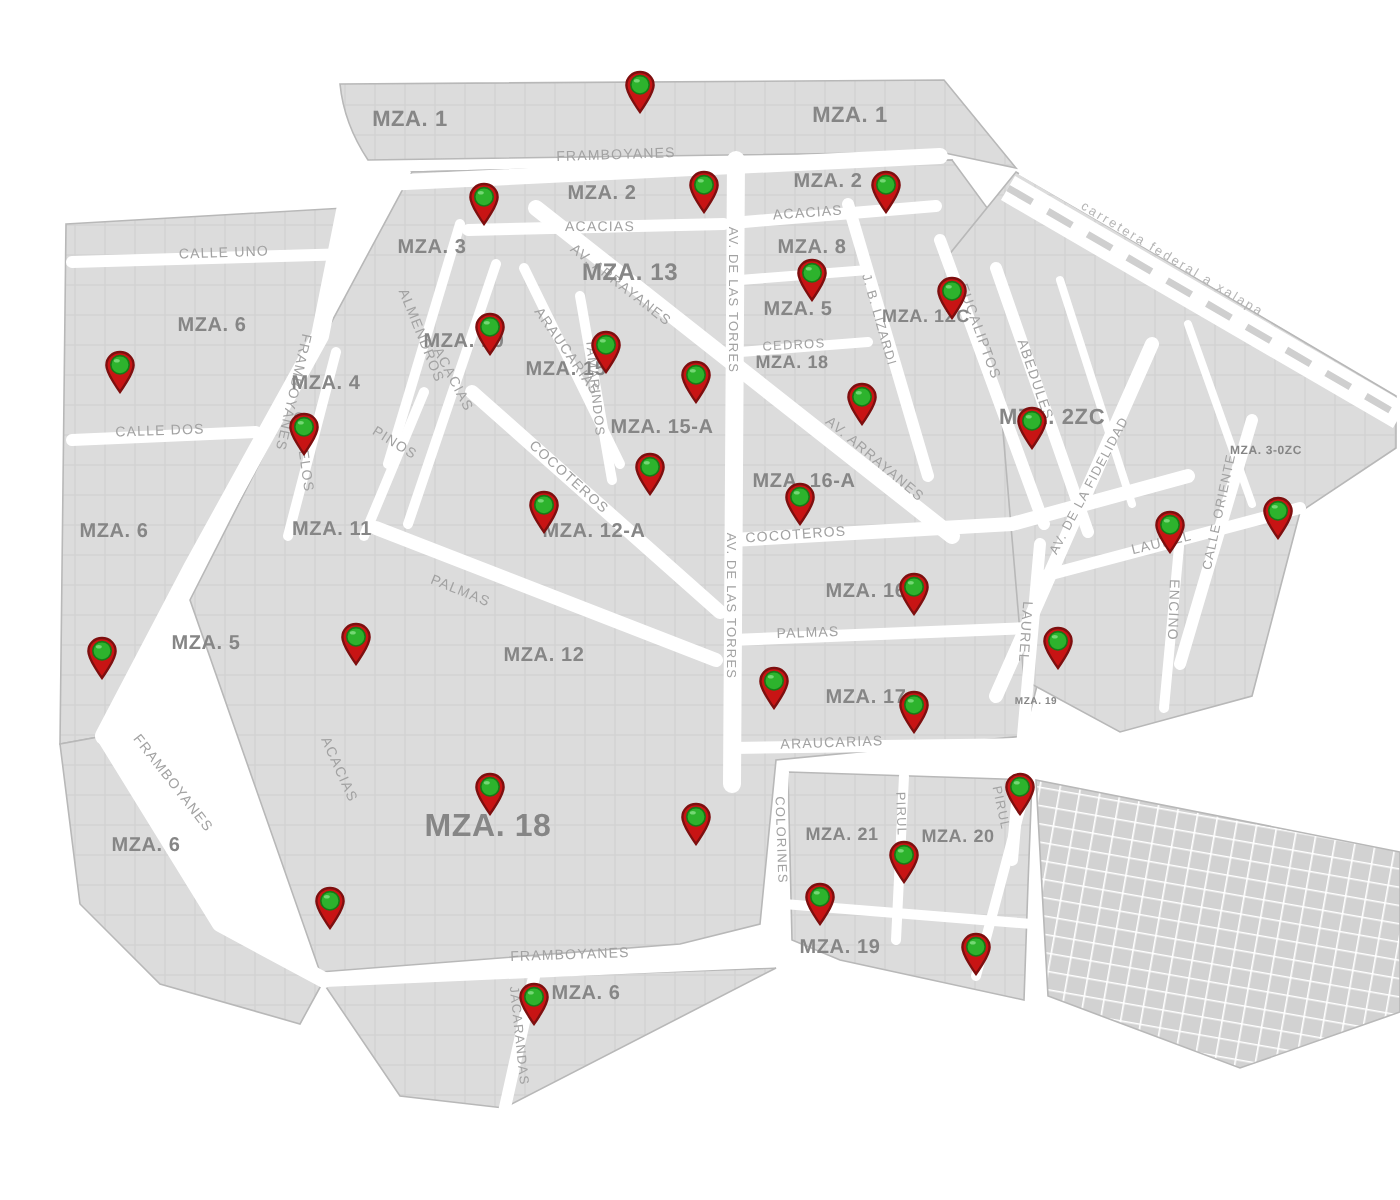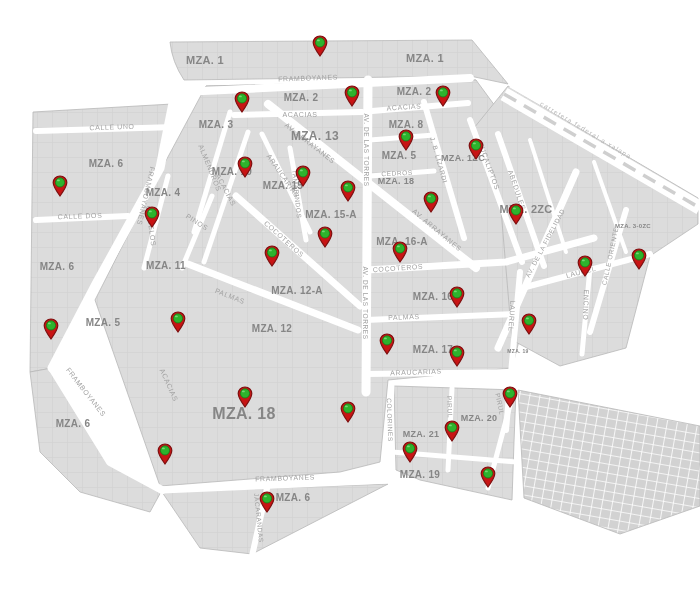--- a/index.html
+++ b/index.html
@@ -142,30 +142,30 @@
       <div class="block-label" style="left: 463px; top: 158px; font-size: 9px; transform: translate(-50%, -50%) rotate(0deg);">MZA. 1ZC</div>
       <div class="block-label" style="left: 163px; top: 192px; font-size: 10px; transform: translate(-50%, -50%) rotate(0deg);">MZA. 4</div>
       <div class="block-label" style="left: 232px; top: 171px; font-size: 10px; transform: translate(-50%, -50%) rotate(0deg);">MZA. 10</div>
       <div class="block-label" style="left: 283px; top: 185px; font-size: 10px; transform: translate(-50%, -50%) rotate(0deg);">MZA. 15</div>
       <div class="block-label" style="left: 396px; top: 181px; font-size: 9px; transform: translate(-50%, -50%) rotate(0deg);">MZA. 18</div>
       <div class="block-label" style="left: 526px; top: 209px; font-size: 11px; transform: translate(-50%, -50%) rotate(0deg);">MZA. 2ZC</div>
       <div class="block-label" style="left: 331px; top: 214px; font-size: 10px; transform: translate(-50%, -50%) rotate(0deg);">MZA. 15-A</div>
       <div class="block-label" style="left: 402px; top: 241px; font-size: 10px; transform: translate(-50%, -50%) rotate(0deg);">MZA. 16-A</div>
       <div class="block-label" style="left: 57px; top: 266px; font-size: 10px; transform: translate(-50%, -50%) rotate(0deg);">MZA. 6</div>
       <div class="block-label" style="left: 166px; top: 265px; font-size: 10px; transform: translate(-50%, -50%) rotate(0deg);">MZA. 11</div>
-      <div class="block-label" style="left: 297px; top: 266px; font-size: 10px; transform: translate(-50%, -50%) rotate(0deg); margin-top: 24px;">MZA. 12-A</div>
+      <div class="block-label" style="left: 297px; top: 266px; font-size: 10px; transform: translate(-50%, -50%) rotate(0deg);">MZA. 12-A</div>
       <div class="block-label" style="left: 633px; top: 226px; font-size: 6px; transform: translate(-50%, -50%) rotate(0deg);">MZA. 3-0ZC</div>
       <div class="block-label" style="left: 433px; top: 296px; font-size: 10px; transform: translate(-50%, -50%) rotate(0deg);">MZA. 16</div>
       <div class="block-label" style="left: 103px; top: 322px; font-size: 10px; transform: translate(-50%, -50%) rotate(0deg);">MZA. 5</div>
       <div class="block-label" style="left: 272px; top: 328px; font-size: 10px; transform: translate(-50%, -50%) rotate(0deg);">MZA. 12</div>
       <div class="block-label" style="left: 433px; top: 349px; font-size: 10px; transform: translate(-50%, -50%) rotate(0deg);">MZA. 17</div>
       <div class="block-label" style="left: 518px; top: 351px; font-size: 5px; transform: translate(-50%, -50%) rotate(0deg);">MZA. 19</div>
       <div class="block-label" style="left: 73px; top: 423px; font-size: 10px; transform: translate(-50%, -50%) rotate(0deg);">MZA. 6</div>
       <div class="block-label" style="left: 244px; top: 414px; font-size: 16px; transform: translate(-50%, -50%) rotate(0deg);">MZA. 18</div>
-      <div class="block-label" style="left: 421px; top: 434px; font-size: 9px; transform: translate(-50%, -50%) rotate(0deg);">MZA. 21</div>
+      <div class="block-label" style="left: 421px; top: 417px; font-size: 9px; transform: translate(-50%, -50%) rotate(0deg);">MZA. 21</div>
       <div class="block-label" style="left: 479px; top: 418px; font-size: 9px; transform: translate(-50%, -50%) rotate(0deg);">MZA. 20</div>
       <div class="block-label" style="left: 420px; top: 474px; font-size: 10px; transform: translate(-50%, -50%) rotate(0deg);">MZA. 19</div>
       <div class="block-label" style="left: 293px; top: 497px; font-size: 10px; transform: translate(-50%, -50%) rotate(0deg);">MZA. 6</div>
       <div class="hwy-label" style="left: 586px; top: 130px; transform: translate(-50%, -50%) rotate(31deg);">carretera federal a xalapa</div>
       <div class="pin" style="left: 312px; top: 34.6px;">
         <svg width="16" height="22" viewBox="0 0 16 22">
           <path d="M8 21 C8 21 1.2 11.8 1.2 7.6 C1.2 3.8 4.2 1 8 1 C11.8 1 14.8 3.8 14.8 7.6 C14.8 11.8 8 21 8 21 Z" fill="#c81414" stroke="#7d0f0f" stroke-width="1.2"></path>
           <circle cx="8" cy="7.4" r="4.6" fill="#2db32d" stroke="#157a15" stroke-width="0.8"></circle>
           <ellipse cx="6.4" cy="5.4" rx="1.5" ry="0.9" fill="#86e086" opacity="0.8"></ellipse>
         </svg>

